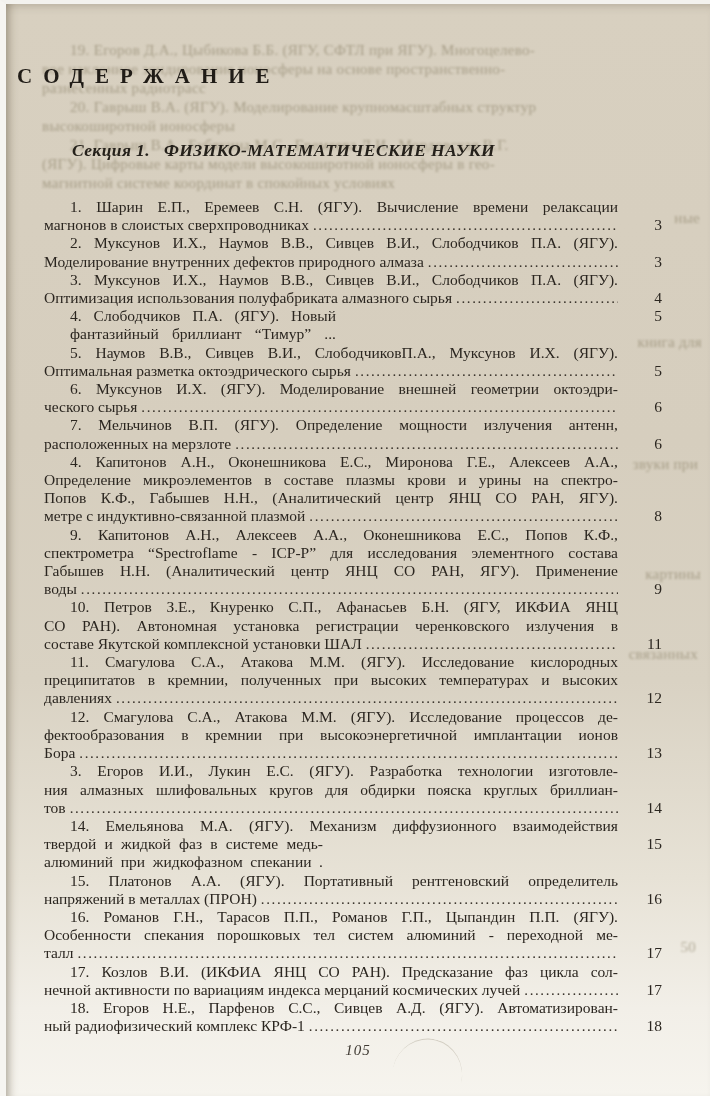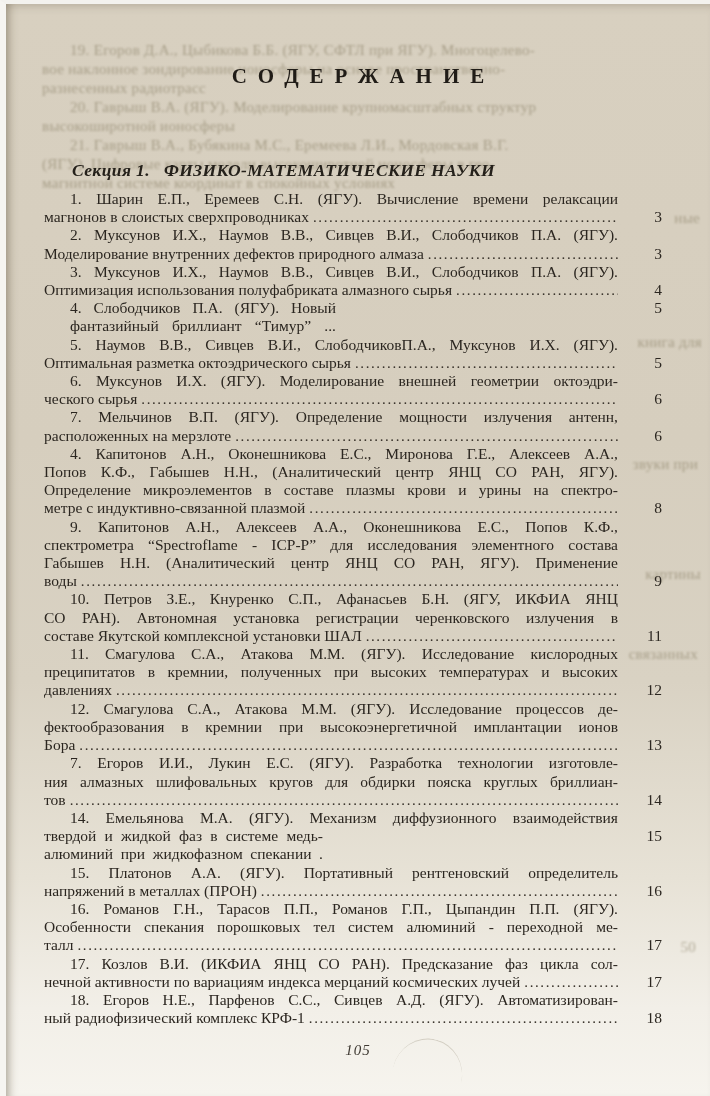--- a/index.html
+++ b/index.html
@@ -33,33 +33,32 @@
   .bleed span:nth-child(8){left:36px;top:171px;}
   .bleed span:nth-child(9){right:10px;top:206px;}
   .bleed span:nth-child(10){right:8px;top:330px;}
   .bleed span:nth-child(11){right:12px;top:452px;}
   .bleed span:nth-child(12){right:9px;top:562px;}
   .bleed span:nth-child(13){right:12px;top:642px;}
   .bleed span:nth-child(14){right:14px;top:935px;}
 
   .title{
     position:absolute;z-index:2;top:60px;left:0;right:0;
-    text-align:center;font-weight:bold;font-size:21px;
+    font-weight:bold;font-size:21px;
     letter-spacing:11px;text-indent:11px;color:#201c17;
   }
   .section{
     position:absolute;z-index:2;top:136px;left:66px;
     font-weight:bold;font-style:italic;font-size:17.5px;color:#25211b;
     letter-spacing:.4px;
-    margin-top:20px;
   }
   .section .sec-name{margin-left:14px;}
 
   .toc{
-    position:absolute;z-index:2;top:186px;left:38px;width:618px;
+    position:absolute;z-index:2;top:194px;left:38px;width:618px;
     font-size:15.5px;line-height:18.2px;
   }
   .entry{position:relative;}
   .entry .line{
     text-align:justify;text-align-last:justify;
     margin-right:44px;
   }
   .entry .first{padding-left:26px;}
   .entry .lastline{display:flex;align-items:baseline;justify-content:flex-end;}
   .entry .lastline .text{white-space:nowrap;}
@@ -171,22 +170,22 @@
       <div class="entry">
         <div class="line first">7. Мельчинов В.П. (ЯГУ). Определение мощности излучения антенн,</div>
         <div class="lastline">
           <span class="text">расположенных на мерзлоте</span>
           <span class="dots"></span>
           <span class="num">6</span>
         </div>
       </div>
       <div class="entry">
         <div class="line first">4. Капитонов А.Н., Оконешникова Е.С., Миронова Г.Е., Алексеев А.А.,</div>
+        <div class="line">Определение микроэлементов в составе плазмы крови и урины на спектро-</div>
         <div class="line">Попов К.Ф., Габышев Н.Н., (Аналитический центр ЯНЦ СО РАН, ЯГУ).</div>
-        <div class="line">Определение микроэлементов в составе плазмы крови и урины на спектро-</div>
         <div class="lastline">
           <span class="text">метре с индуктивно-связанной плазмой</span>
           <span class="dots"></span>
           <span class="num">8</span>
         </div>
       </div>
       <div class="entry">
         <div class="line first">9. Капитонов А.Н., Алексеев А.А., Оконешникова Е.С., Попов К.Ф.,</div>
         <div class="line">спектрометра “Spectroflame - ICP-P” для исследования элементного состава</div>
         <div class="line">Габышев Н.Н. (Аналитический центр ЯНЦ СО РАН, ЯГУ). Применение</div>
@@ -217,21 +216,21 @@
       <div class="entry">
         <div class="line first">12. Смагулова С.А., Атакова М.М. (ЯГУ). Исследование процессов де-</div>
         <div class="line">фектообразования в кремнии при высокоэнергетичной имплантации ионов</div>
         <div class="lastline">
           <span class="text">Бора</span>
           <span class="dots"></span>
           <span class="num">13</span>
         </div>
       </div>
       <div class="entry">
-        <div class="line first">7. Егоров И.И., Лукин Е.С. (ЯГУ). Разработка технологии изготовле-</div>
+        <div class="line first">3. Егоров И.И., Лукин Е.С. (ЯГУ). Разработка технологии изготовле-</div>
         <div class="line">ния алмазных шлифовальных кругов для обдирки пояска круглых бриллиан-</div>
         <div class="lastline">
           <span class="text">тов</span>
           <span class="dots"></span>
           <span class="num">14</span>
         </div>
       </div>
       <div class="entry">
         <div class="line first">14. Емельянова М.А. (ЯГУ). Механизм диффузионного взаимодействия</div>
         <div class="lastline noleader">

